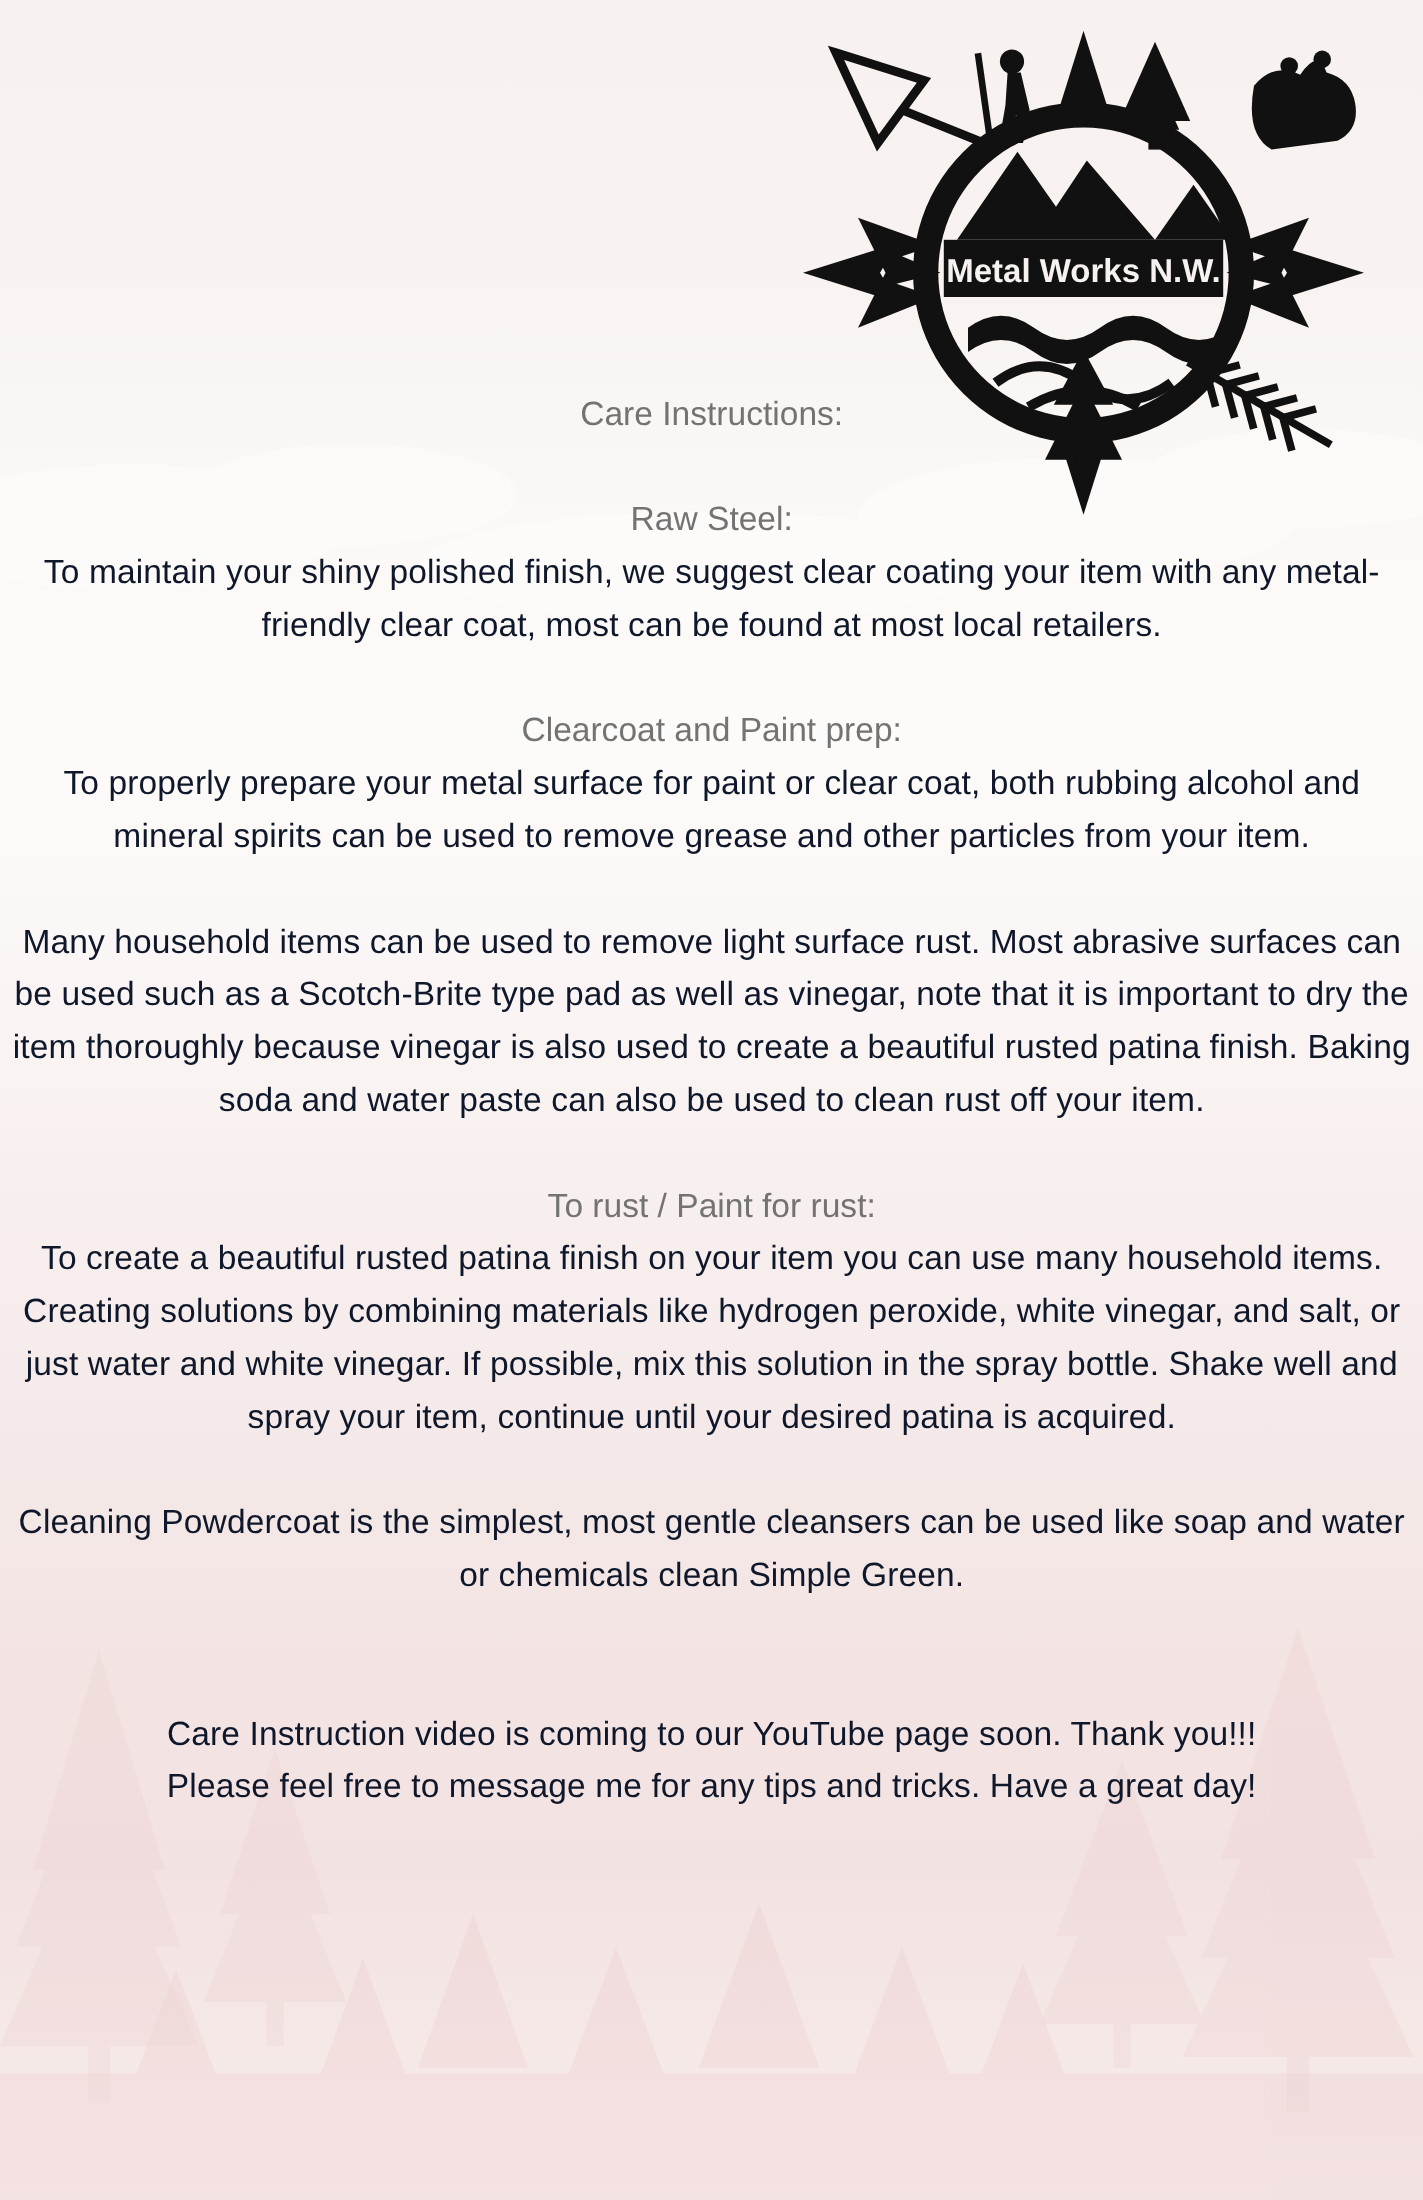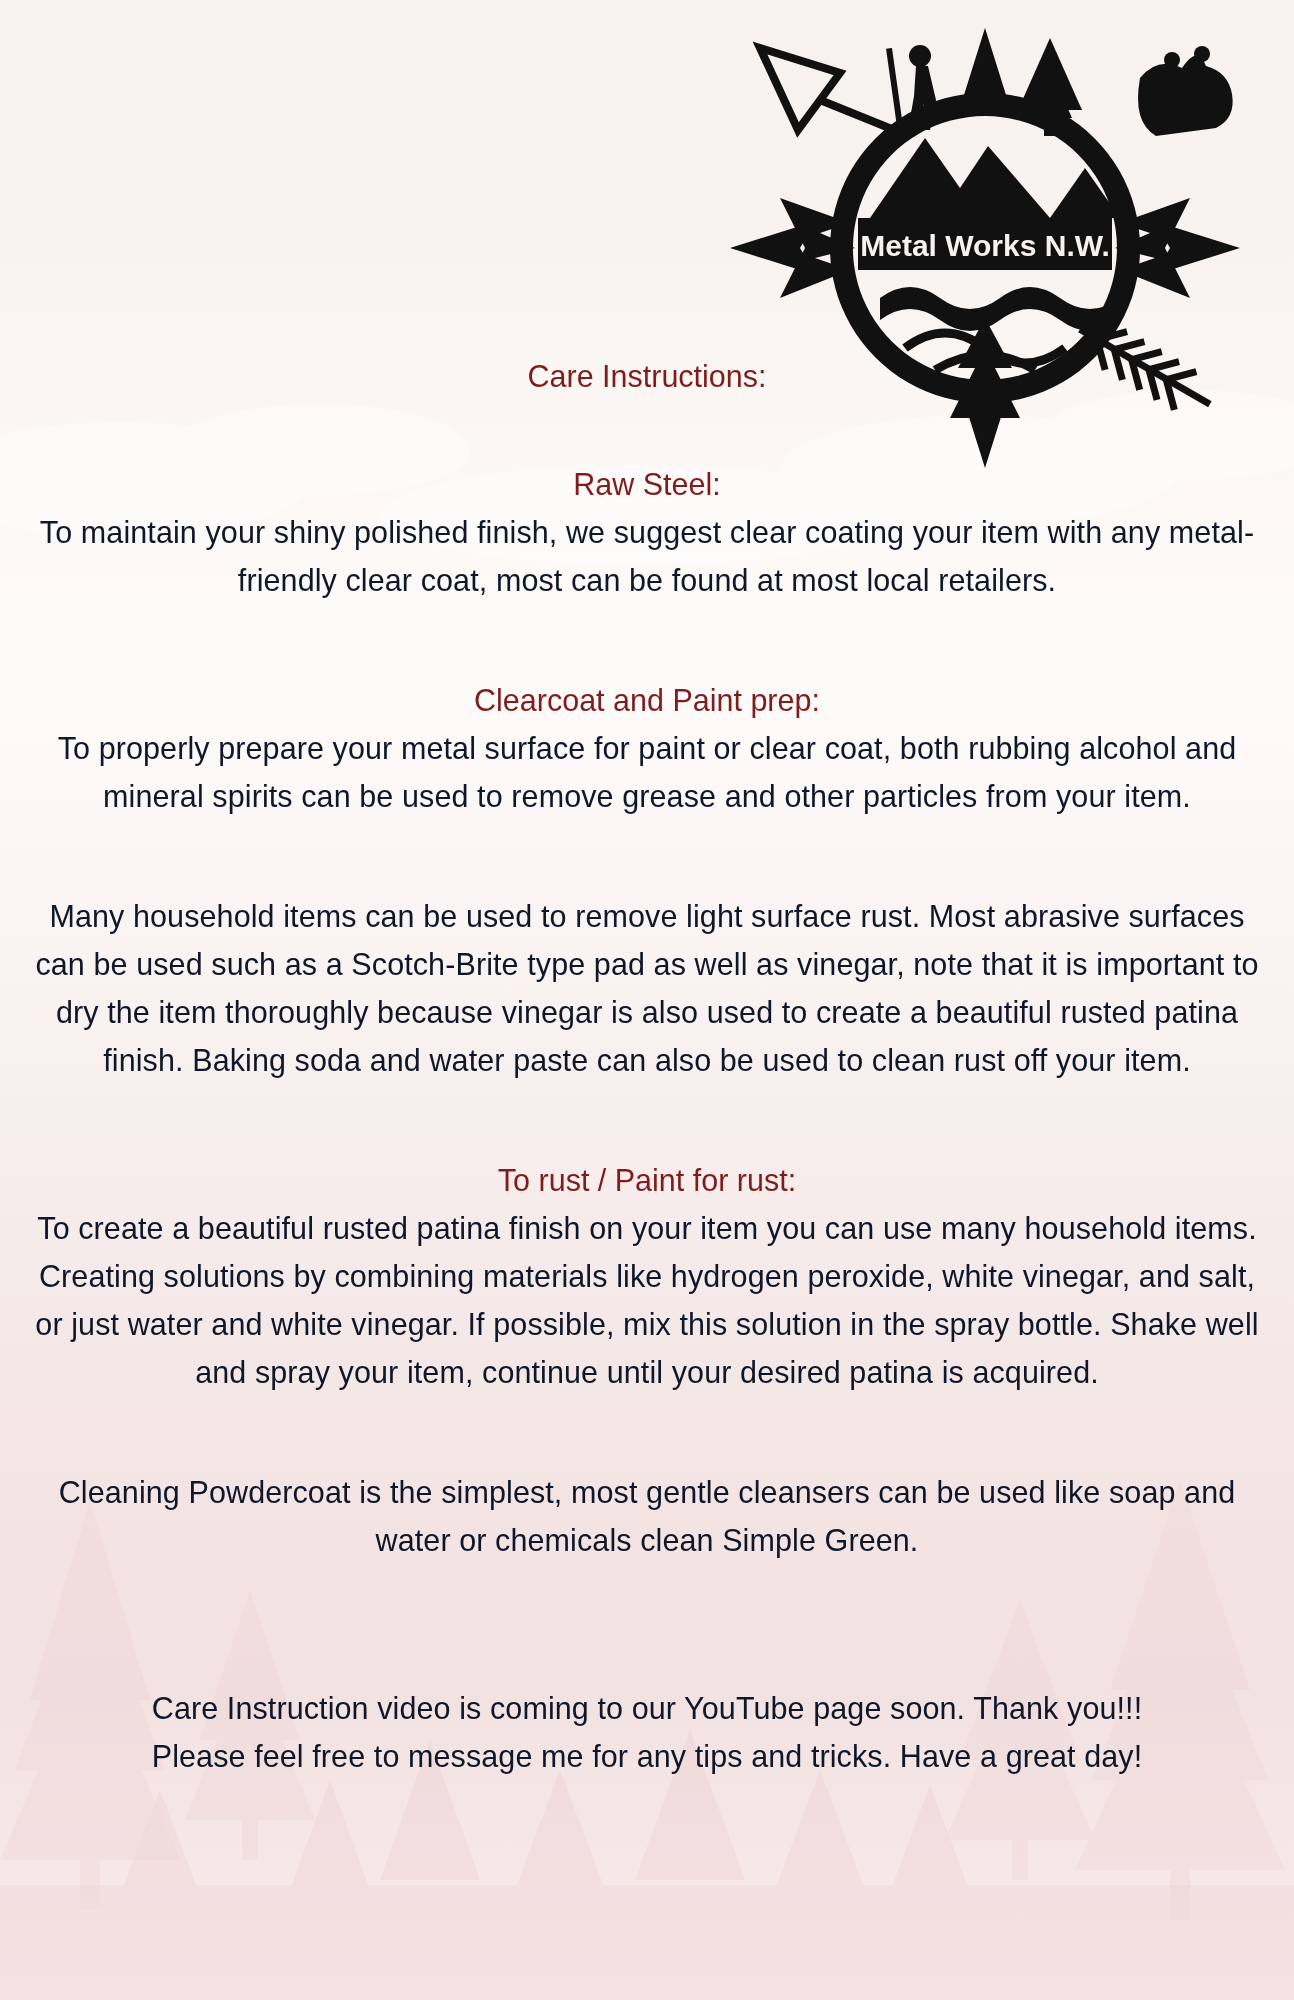--- a/index.html
+++ b/index.html
@@ -84,27 +84,27 @@
     font-size: 30.5px;
     line-height: 48px;
     color: #0f172a;
     padding: 0 10px;
     margin: 0;
     letter-spacing: .1px;
   }
   .heading {
     font-size: 30.5px;
     line-height: 48px;
-    color: #7f1d1d;
+    color: #737373;
     margin: 0;
     padding: 0 10px;
   }
   .gap-lg { height: 48px; }
   .gap-xl { height: 96px; }
-  .block { margin: 12px; }
+  .block { margin: 0; }
 </style>
 </head>
 <body>
 
 <div class="bg-layer"></div>
 
 <svg class="cloud-band" viewBox="0 0 1294 260" preserveAspectRatio="none">
   <g fill="#ffffff" opacity="0.75">
     <ellipse cx="120" cy="150" rx="190" ry="58"></ellipse>
     <ellipse cx="320" cy="120" rx="150" ry="46"></ellipse>

